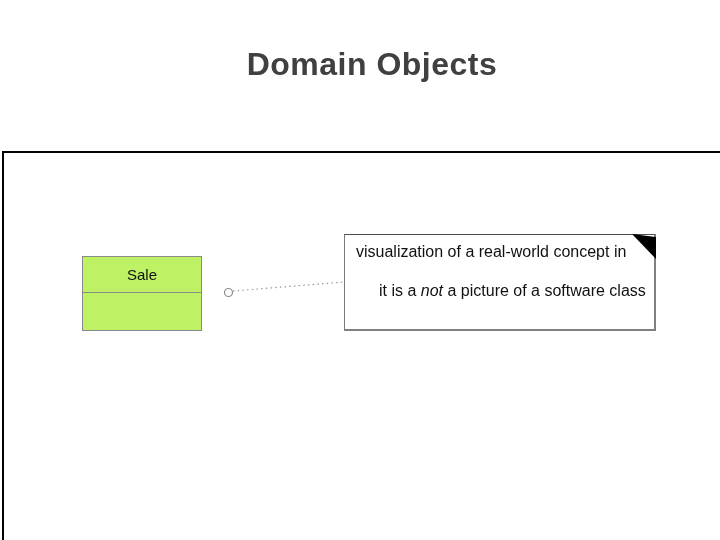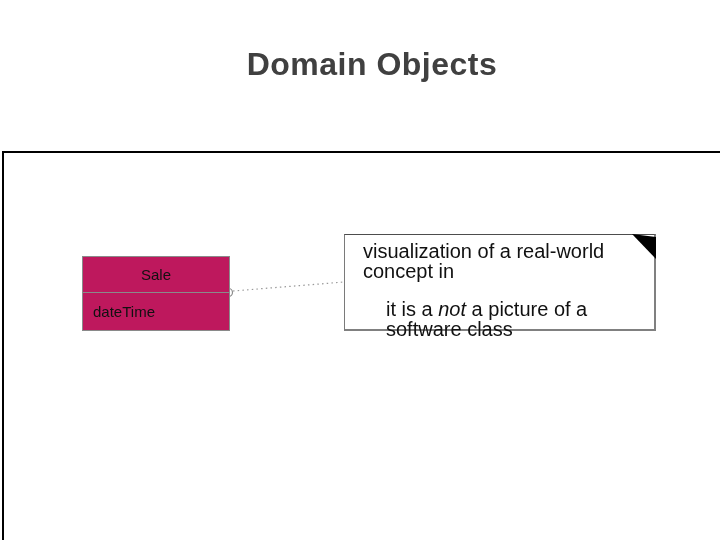--- a/index.html
+++ b/index.html
@@ -37,23 +37,23 @@
     position: absolute;
     left: 0; top: 0;
     width: 720px; height: 540px;
     pointer-events: none;
   }
 
   
   .class-box {
     position: absolute;
     left: 82px; top: 256px;
-    width: 148px; height: 75px;
+    width: 120px; height: 75px;
     border: 1px solid #8a8a8a;
-    background: #be185d;
+    background: #bef264;
     color: #111111;
     font-size: 15px;
   }
   .class-box .name-compartment {
     height: 36px;
     border-bottom: 1px solid #8a8a8a;
     display: flex; align-items: center; justify-content: center;
   }
   .class-box .attr-compartment {
     height: 37px;
@@ -65,23 +65,23 @@
   .note-box {
     position: absolute;
     left: 344px; top: 234px;
     width: 312px; height: 97px;
     background: #ffffff;
     border-top: 1px solid #4d4d4d;
     border-left: 1px solid #7a7a7a;
     border-right: 2px solid #808080;
     border-bottom: 2px solid #808080;
     color: #111111;
-    font-size: 20px;
+    font-size: 16px;
     line-height: 19.5px;
-    padding: 7px 4px 0 18px;
+    padding: 7px 4px 0 11px;
   }
   .note-box .para2 { margin-top: 19px; margin-left: 23px; }
   .note-fold {
     position: absolute;
     top: -1px; right: -2px;
     width: 24px; height: 25px;
     background: #000000;
     -webkit-clip-path: polygon(0 0, 100% 12%, 100% 100%);
     clip-path: polygon(0 0, 100% 12%, 100% 100%);
   }
@@ -96,21 +96,20 @@
 
   <div class="content-frame"></div>
 
   <svg class="connector-svg" viewBox="0 0 720 540" xmlns="http://www.w3.org/2000/svg">
     <line x1="233" y1="291" x2="344" y2="282" stroke="#999999" stroke-width="1.2" stroke-dasharray="1.5 3.2"></line>
     <circle cx="228.5" cy="292.5" r="4" fill="#ffffff" stroke="#8a8a8a" stroke-width="1.2"></circle>
   </svg>
 
   <div class="class-box">
     <div class="name-compartment">Sale</div>
-    <div class="attr-compartment">dateTime</div>
   </div>
 
   <div class="note-box">
     <div class="note-fold"></div>
     <div>visualization of a real-world concept in</div>
     <div class="para2"><span>it is a </span><span class="italic">not</span><span> a picture of a software class</span></div>
   </div>
 
 </div>
 

